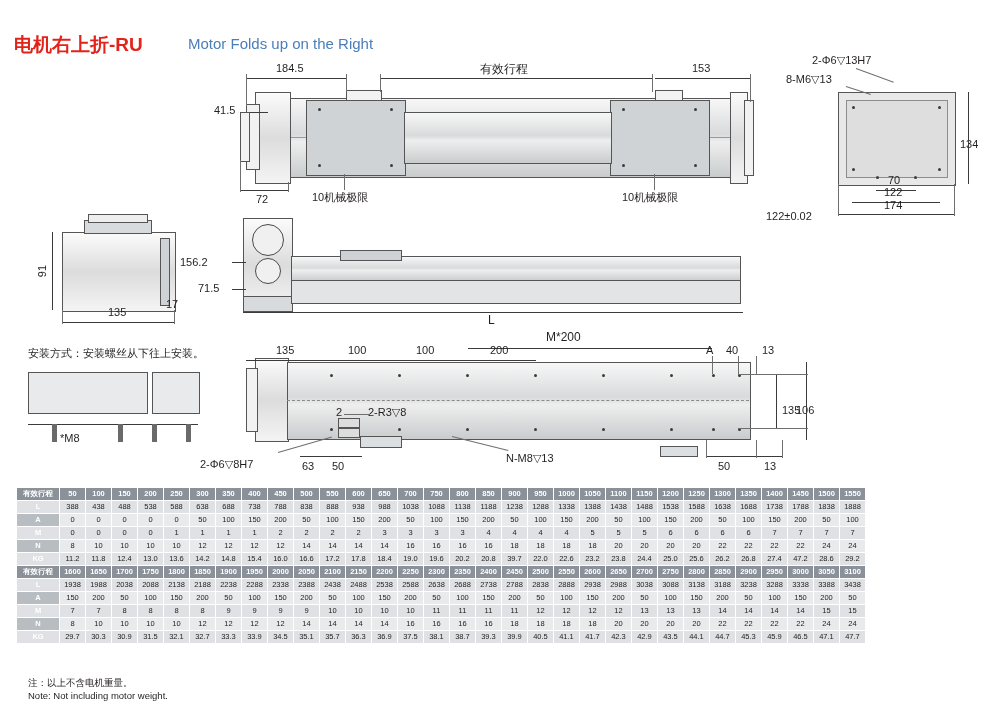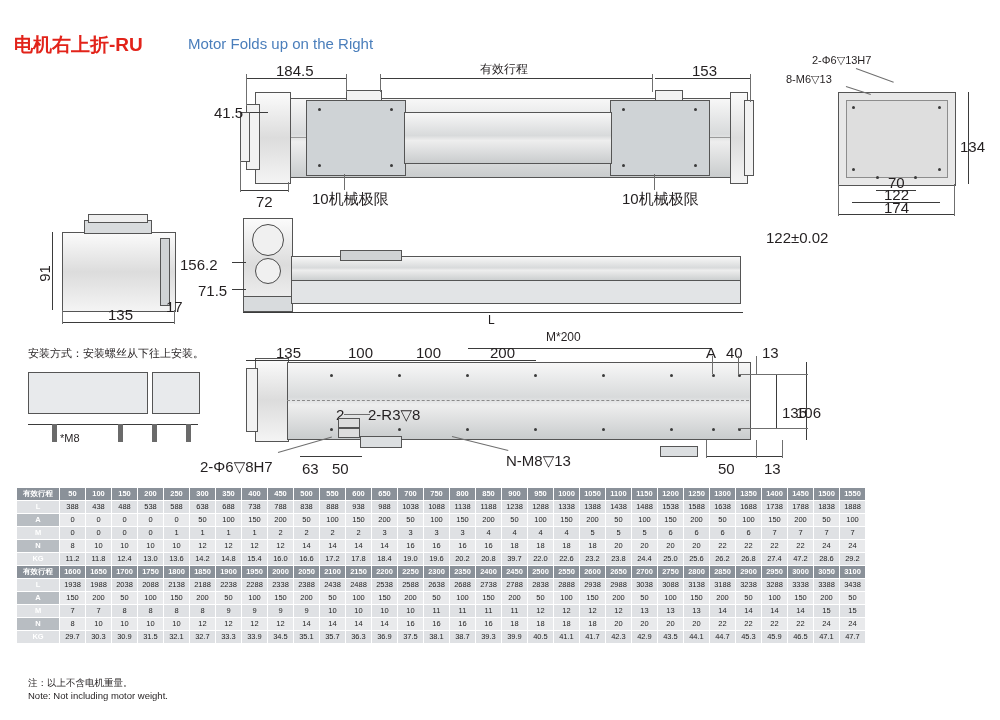--- a/index.html
+++ b/index.html
@@ -11,21 +11,21 @@
   .abs{position:absolute;}
   
   #title-cn{left:14px;top:32px;font-size:19px;font-weight:bold;color:#e2231a;letter-spacing:0px;}
   #title-en{left:188px;top:35px;font-size:15px;color:#4a7ebb;}
   
   .lin{background:#3b3b3b;}
   .hline{height:1px;}
   .vline{width:1px;}
   .thin{background:#6f6f6f;}
   .dash{border-top:1px dashed #8a8a8a;height:0;}
-  .dim{font-size:15px;color:#231f20;white-space:nowrap;}
+  .dim{font-size:11px;color:#231f20;white-space:nowrap;}
   .dimb{font-size:12px;color:#231f20;white-space:nowrap;}
   .lbl{font-size:11px;color:#231f20;white-space:nowrap;}
   .box{border:1px solid #555;background:#f2f2f2;}
   .boxg{border:1px solid #555;background:linear-gradient(180deg,#fbfbfb 0%,#dcdcdc 50%,#f4f4f4 100%);}
   .boxd{border:1px solid #555;background:#cfd3d6;}
   .rail{border:1px solid #555;background:linear-gradient(180deg,#f7f7f7 0%,#d8dadb 45%,#eeeeee 55%,#c9cccd 100%);}
   .dot{width:3px;height:3px;border-radius:50%;background:#3b3b3b;}
   .circ{border:1px solid #4b4b4b;border-radius:50%;background:#f0f0f0;}
   
   table.spec{border-collapse:collapse;}
@@ -115,21 +115,21 @@
 <div class="abs lin hline thin" style="left:856px;top:68px;width:40px;transform:rotate(20deg);transform-origin:left center;"></div>
 <div class="abs lin hline thin" style="left:846px;top:86px;width:26px;transform:rotate(18deg);transform-origin:left center;"></div>
 <div class="abs dim" style="left:960px;top:138px;">134</div>
 <div class="abs vline lin" style="left:968px;top:92px;height:92px;"></div>
 <div class="abs lin hline" style="left:876px;top:190px;width:40px;"></div>
 <div class="abs dim" style="left:888px;top:174px;">70</div>
 <div class="abs lin hline" style="left:852px;top:202px;width:88px;"></div>
 <div class="abs dim" style="left:884px;top:186px;">122</div>
 <div class="abs lin hline" style="left:838px;top:214px;width:116px;"></div>
 <div class="abs dim" style="left:884px;top:199px;">174</div>
-<div class="abs dim" style="left:766px;top:229px;">122±0.02</div>
+<div class="abs dim" style="left:766px;top:210px;">122±0.02</div>
 <div class="abs vline lin thin" style="left:838px;top:184px;height:32px;"></div>
 <div class="abs vline lin thin" style="left:954px;top:184px;height:32px;"></div>
 
 <div class="abs boxg" style="left:62px;top:232px;width:112px;height:78px;"></div>
 <div class="abs box" style="left:84px;top:220px;width:66px;height:12px;background:#d8dbdd;"></div>
 <div class="abs box" style="left:88px;top:214px;width:58px;height:7px;background:#eee;"></div>
 <div class="abs box" style="left:160px;top:238px;width:8px;height:66px;background:#d0d3d5;"></div>
 <div class="abs dim" style="left:36px;top:265px;transform:rotate(-90deg);">91</div>
 <div class="abs vline lin" style="left:52px;top:232px;height:78px;"></div>
 <div class="abs lin hline" style="left:62px;top:322px;width:112px;"></div>

